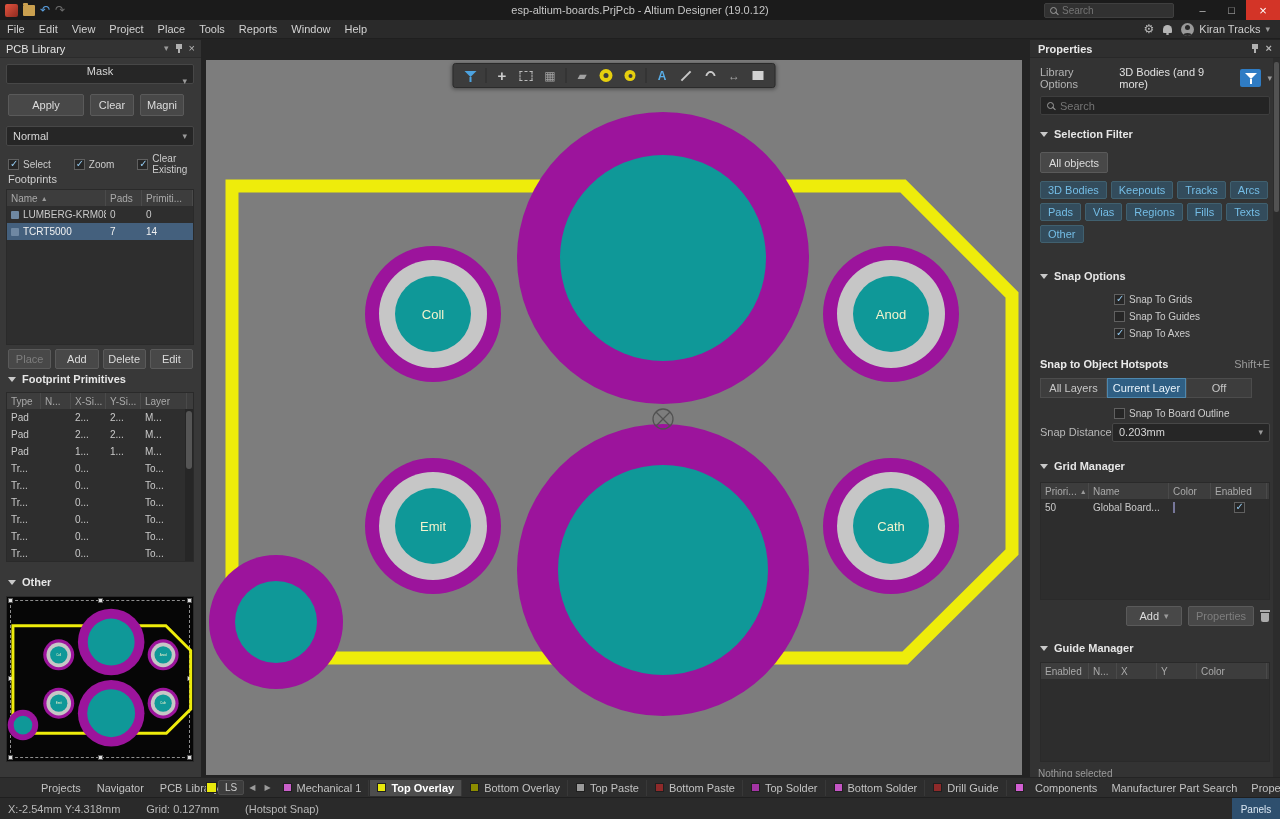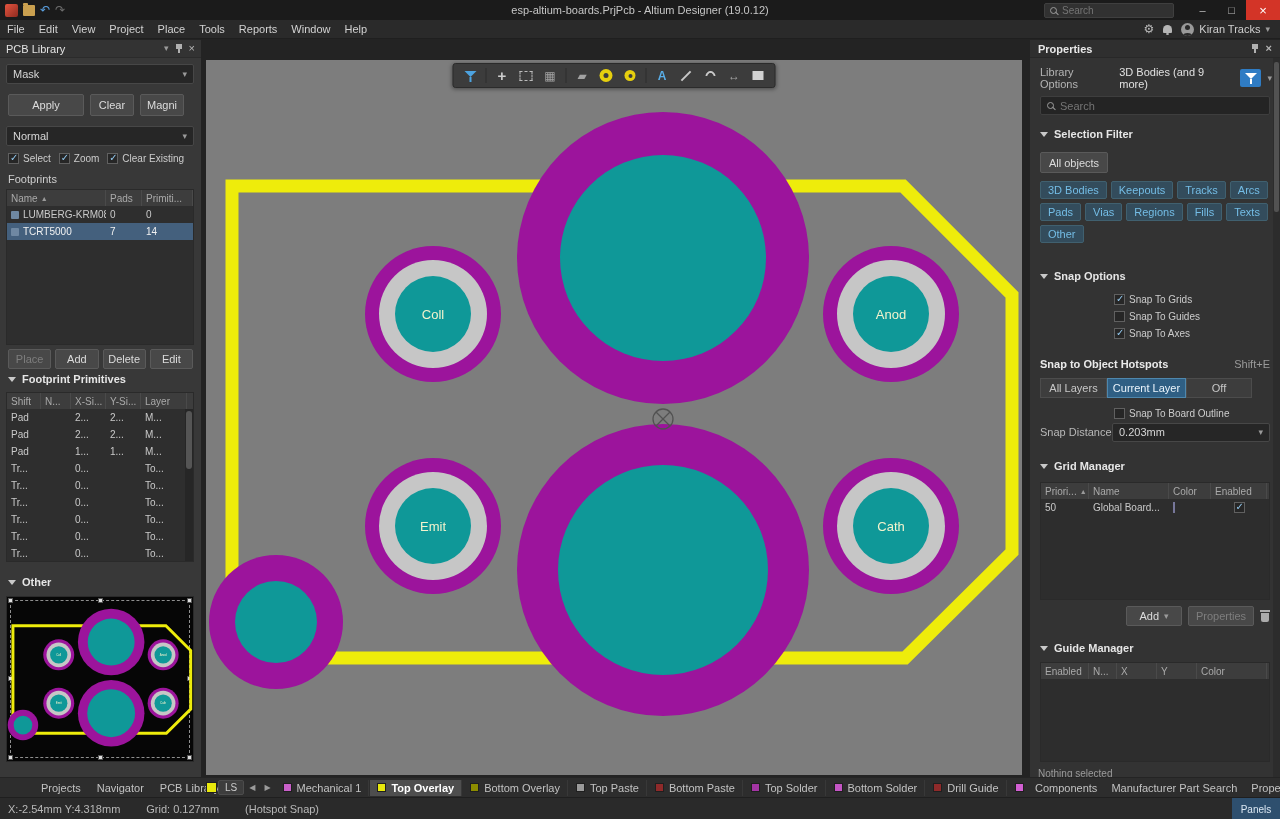--- a/index.html
+++ b/index.html
@@ -56,25 +56,25 @@
   .trash-icon::after { content:""; position:absolute; top:0; left:0; width:10px; height:2px; background:#ababab; }
   .pin-icon { position:relative; width:8px; height:10px; }
   .pin-icon::before { content:""; position:absolute; top:0; left:1px; width:6px; height:5px; background:#b0b0b0; }
   .pin-icon::after { content:""; position:absolute; top:5px; left:3px; width:2px; height:4px; background:#b0b0b0; }
   .x-icon { color:#b5b5b5; font-size:11px; line-height:1; }
 
   
   .left-panel { position:absolute; top:40px; left:0; width:201px; height:737px; background:#383838; overflow:hidden; }
   .lp-header { position:absolute; top:0; left:0; right:0; height:18px; display:flex; align-items:center; padding:0 6px; color:#e2e2e2; background:#333333; border-bottom:1px solid #2b2b2b; }
   .lp-hicons { margin-left:auto; display:flex; gap:6px; align-items:center; }
-  .lp-mask { position:absolute; top:24px; left:6px; width:188px; }
+  .lp-mask { position:absolute; top:24px; left:6px; width:188px;flex-direction:column; }
   .lp-btnrow { position:absolute; top:54px; left:8px; right:8px; display:flex; gap:6px; }
   .lp-btnrow .btn { height:22px; }
   .lp-combo2 { position:absolute; top:86px; left:6px; width:188px; }
-  .lp-checks { position:absolute; top:113px; left:8px; display:flex; gap:8px; }
+  .lp-checks { position:absolute; top:113px; left:8px; display:flex; gap:23px; }
   .lp-fplabel { position:absolute; top:133px; left:8px; color:#cfcfcf; }
   .fp-table { position:absolute; top:149px; left:6px; width:188px; height:156px; background:#2e2e2e; border:1px solid #2a2a2a; }
   .fp-row[data-selected="true"] { background:#44607d; color:#f2f2f2; }
   .fp-ic { width:8px; height:8px; background:#6f88a2; border-radius:1px; margin-right:4px; flex:none; }
   .fp-btnrow { position:absolute; top:309px; left:8px; right:8px; display:flex; gap:4px; }
   .lp-prim-h { position:absolute; top:333px; left:8px; }
   .prim-table { position:absolute; top:352px; left:6px; width:188px; height:170px; background:#2e2e2e; border:1px solid #2a2a2a; overflow:hidden; }
   .prim-scroll { position:absolute; right:0; top:16px; bottom:0; width:8px; background:#262626; }
   .prim-thumb { position:absolute; top:2px; left:1px; width:6px; height:58px; background:#555555; border-radius:3px; }
   .lp-other-h { position:absolute; top:536px; left:8px; }
@@ -282,21 +282,21 @@
       <div class="btn" style="flex:1">Edit</div>
     </div>
 
     <div class="sec-h lp-prim-h">
       <span class="tri"></span>
       <span>Footprint Primitives</span>
     </div>
 
     <div class="prim-table">
       <div class="thead">
-        <div style="width:34px">Shift</div>
+        <div style="width:34px">Type</div>
         <div style="width:30px">N...</div>
         <div style="width:35px">X-Si...</div>
         <div style="width:35px">Y-Si...</div>
         <div style="width:46px">Layer</div>
       </div>
       <div class="trow">
         <div style="width:34px">Pad</div>
         <div style="width:30px"></div>
         <div style="width:35px">2...</div>
         <div style="width:35px">2...</div>

